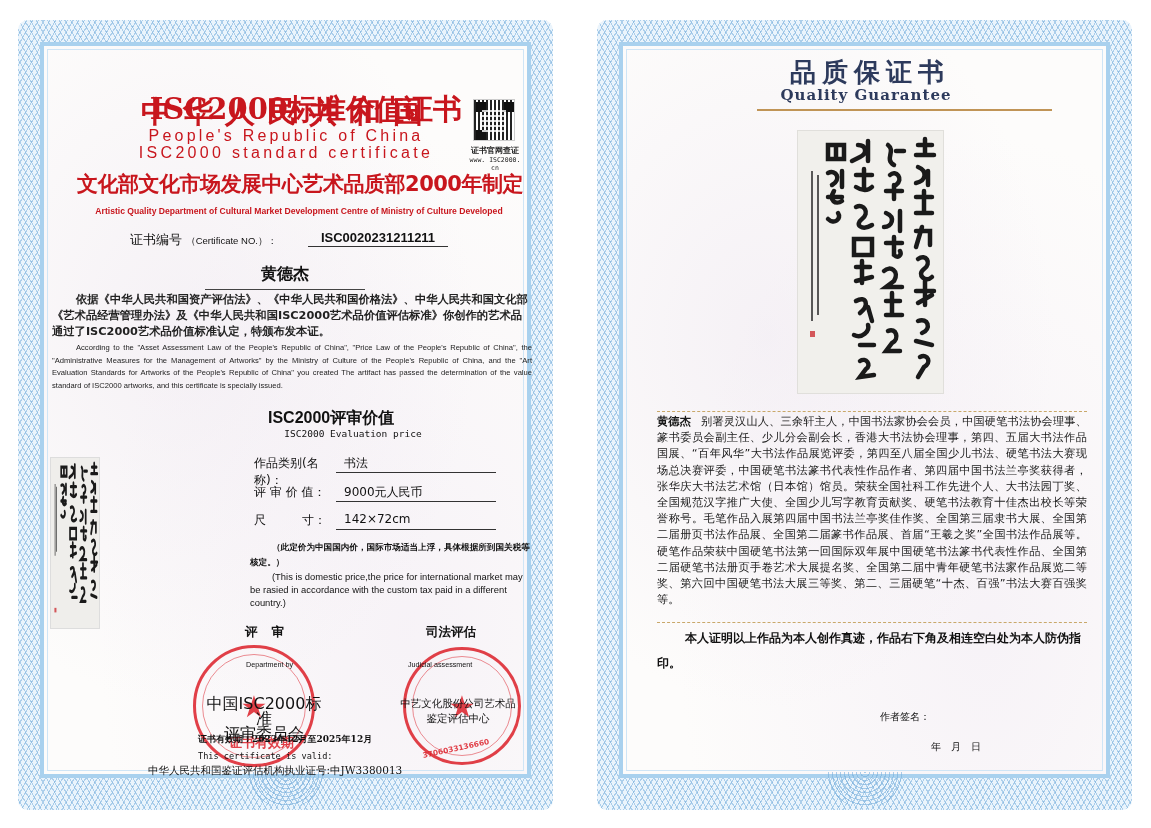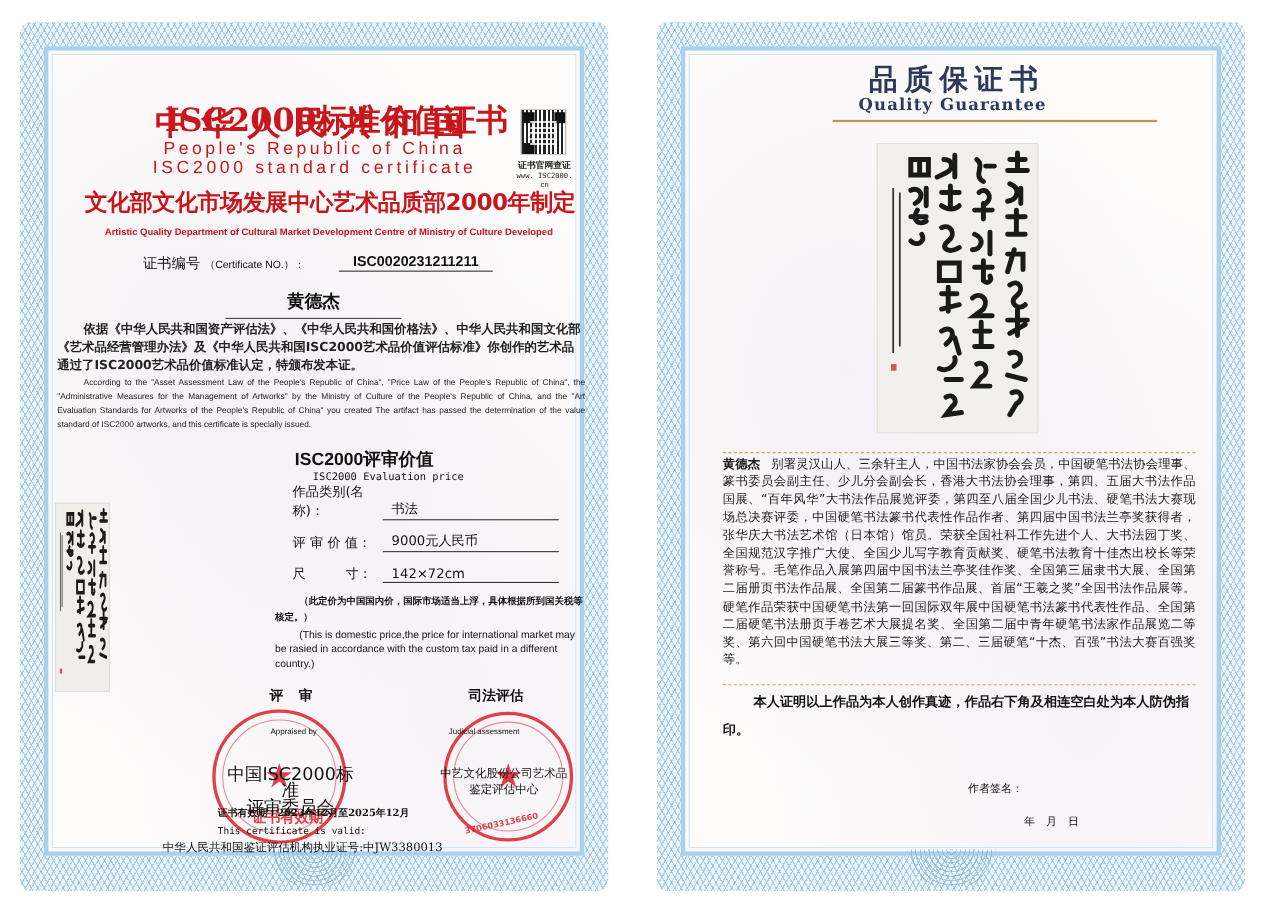--- a/index.html
+++ b/index.html
@@ -66,21 +66,21 @@
   .owner-name { position: absolute; left: 205px; top: 264px; width: 160px; text-align: center;
     font-weight: bold; font-size: 16px; border-bottom: 1px solid #444; padding-bottom: 4px; }
 
   .basis-cn { position: absolute; left: 52px; top: 292px; width: 480px; font-size: 11.3px; line-height: 16px; font-weight: bold; text-indent: 24px; color: #222; }
   .basis-en { position: absolute; left: 52px; top: 342px; width: 480px; font-family: "Liberation Sans", sans-serif;
     font-size: 7.6px; line-height: 12.6px; text-indent: 24px; color: #222; text-align: justify; }
 
   .eval-title { position: absolute; left: 268px; top: 408px; font-family: "Liberation Sans", sans-serif; font-size: 16px; font-weight: bold; color: #111; }
   .eval-sub { position: absolute; left: 268px; top: 428px; width: 170px; text-align: center; font-family: "DejaVu Sans Mono", monospace; font-size: 9.5px; color: #111; }
 
-  .field-row { position: absolute; left: 266px; height: 18px; display: flex; align-items: flex-end; font-size: 12px; }
+  .field-row { position: absolute; left: 254px; height: 18px; display: flex; font-size: 12px; }
   .field-row .flabel { width: 82px; }
   .field-row .fval { width: 160px; border-bottom: 1px solid #333; padding-left: 8px; padding-bottom: 1px; font-size: 12px; }
 
   .note-cn { position: absolute; left: 250px; top: 540px; width: 280px; font-size: 8.6px; font-weight: bold; line-height: 15px; text-indent: 22px; }
   .note-en { position: absolute; left: 250px; top: 570px; width: 282px; font-family: "Liberation Sans", sans-serif; font-size: 9.4px; line-height: 13px; text-indent: 22px; color: #111; }
 
   .art-thumb { position: absolute; left: 50px; top: 457px; width: 50px; height: 172px; background: #efeeeb; border: 1px solid #ddd; }
 
   .sec-appraise { position: absolute; left: 245px; top: 624px; font-size: 12.5px; font-weight: bold; letter-spacing: 14px; }
   .sec-judicial { position: absolute; left: 426px; top: 624px; font-size: 12.5px; font-weight: bold; }
@@ -211,21 +211,21 @@
   <div class="star">★</div>
 </div>
 <div class="seal-text" style="left:229px; top:734px; font-size:13px;">证书有效期</div>
 
 <div class="seal" style="left:403px; top:647px; width:118px; height:118px;">
   <div class="seal-ring"></div>
   <div class="star">★</div>
 </div>
 <div class="seal-text" style="left:422px; top:744px; font-size:7.5px; transform:rotate(-12deg);">3706033136660</div>
 
-<div class="appr-en">Appraised by</div>
+<div class="appr-en">Department by</div>
 <div class="appr-org">
   <div>中国ISC2000标准</div>
   <div>评审委员会</div>
 </div>
 
 <div class="jud-en">Judicial assessment</div>
 <div class="jud-org">
   <div>中艺文化股份公司艺术品</div>
   <div>鉴定评估中心</div>
 </div>

